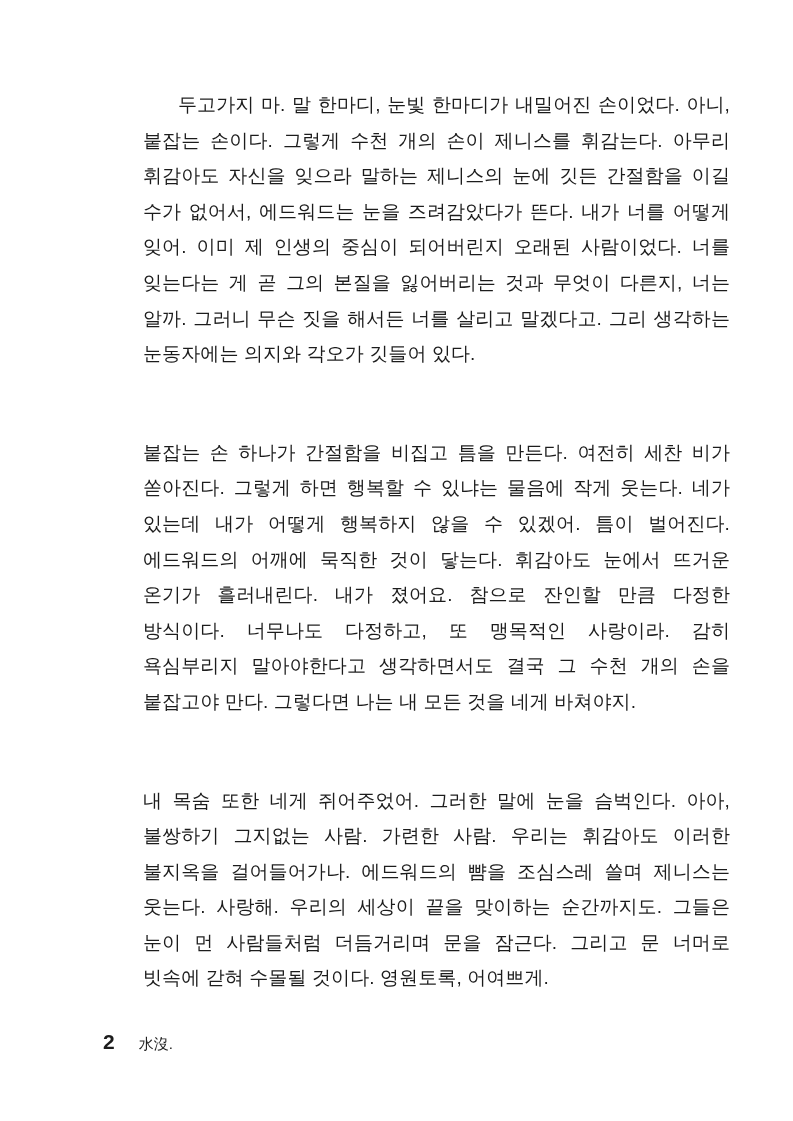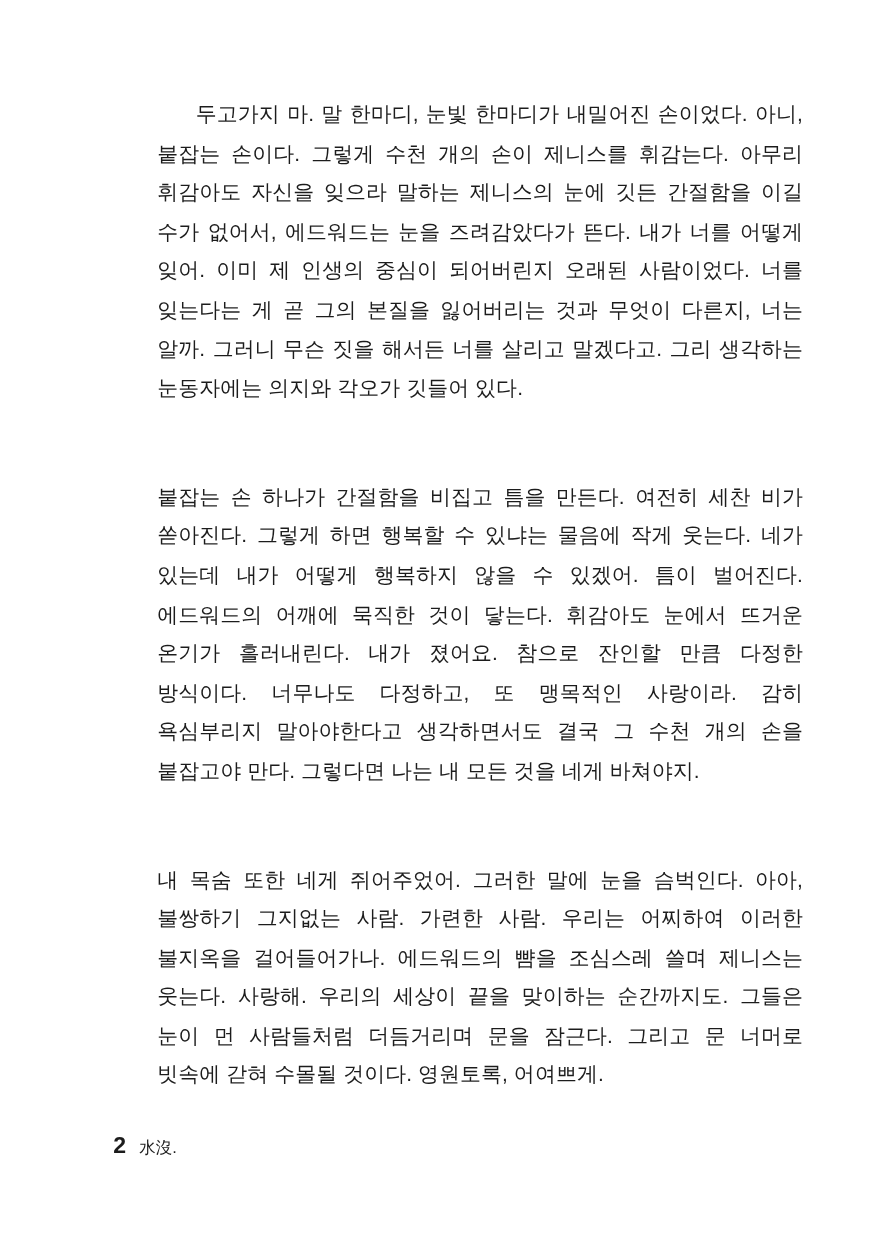--- a/index.html
+++ b/index.html
@@ -47,28 +47,29 @@
       gap: 12px;
     }
     .fn-num {
       font-weight: 700;
       font-size: 21px;
       line-height: 1;
     }
     .fn-text {
       font-size: 15px;
       line-height: 1;
+      margin-left: 12px;
     }
   </style>
 </head>
 <body>
 
 <div class="page">
   <main class="content">
     <p class="para indent">두고가지 마. 말 한마디, 눈빛 한마디가 내밀어진 손이었다. 아니, 붙잡는 손이다. 그렇게 수천 개의 손이 제니스를 휘감는다. 아무리 휘감아도 자신을 잊으라 말하는 제니스의 눈에 깃든 간절함을 이길 수가 없어서, 에드워드는 눈을 즈려감았다가 뜬다. 내가 너를 어떻게 잊어. 이미 제 인생의 중심이 되어버린지 오래된 사람이었다. 너를 잊는다는 게 곧 그의 본질을 잃어버리는 것과 무엇이 다른지, 너는 알까. 그러니 무슨 짓을 해서든 너를 살리고 말겠다고. 그리 생각하는 눈동자에는 의지와 각오가 깃들어 있다.</p>
     <p class="para">붙잡는 손 하나가 간절함을 비집고 틈을 만든다. 여전히 세찬 비가 쏟아진다. 그렇게 하면 행복할 수 있냐는 물음에 작게 웃는다. 네가 있는데 내가 어떻게 행복하지 않을 수 있겠어. 틈이 벌어진다. 에드워드의 어깨에 묵직한 것이 닿는다. 휘감아도 눈에서 뜨거운 온기가 흘러내린다. 내가 졌어요. 참으로 잔인할 만큼 다정한 방식이다. 너무나도 다정하고, 또 맹목적인 사랑이라. 감히 욕심부리지 말아야한다고 생각하면서도 결국 그 수천 개의 손을 붙잡고야 만다. 그렇다면 나는 내 모든 것을 네게 바쳐야지.</p>
-    <p class="para">내 목숨 또한 네게 쥐어주었어. 그러한 말에 눈을 슴벅인다. 아아, 불쌍하기 그지없는 사람. 가련한 사람. 우리는 어찌하여 이러한 불지옥을 걸어들어가나. 에드워드의 뺨을 조심스레 쓸며 제니스는 웃는다. 사랑해. 우리의 세상이 끝을 맞이하는 순간까지도. 그들은 눈이 먼 사람들처럼 더듬거리며 문을 잠근다. 그리고 문 너머로 빗속에 갇혀 수몰될 것이다. 영원토록, 어여쁘게.</p>
+    <p class="para">내 목숨 또한 네게 쥐어주었어. 그러한 말에 눈을 슴벅인다. 아아, 불쌍하기 그지없는 사람. 가련한 사람. 우리는 휘감아도 이러한 불지옥을 걸어들어가나. 에드워드의 뺨을 조심스레 쓸며 제니스는 웃는다. 사랑해. 우리의 세상이 끝을 맞이하는 순간까지도. 그들은 눈이 먼 사람들처럼 더듬거리며 문을 잠근다. 그리고 문 너머로 빗속에 갇혀 수몰될 것이다. 영원토록, 어여쁘게.</p>
   </main>
   <footer class="footnote">
     <span class="fn-num">2</span>
     <span class="fn-text">水沒.</span>
   </footer>
 </div>
 
 </body></html>

